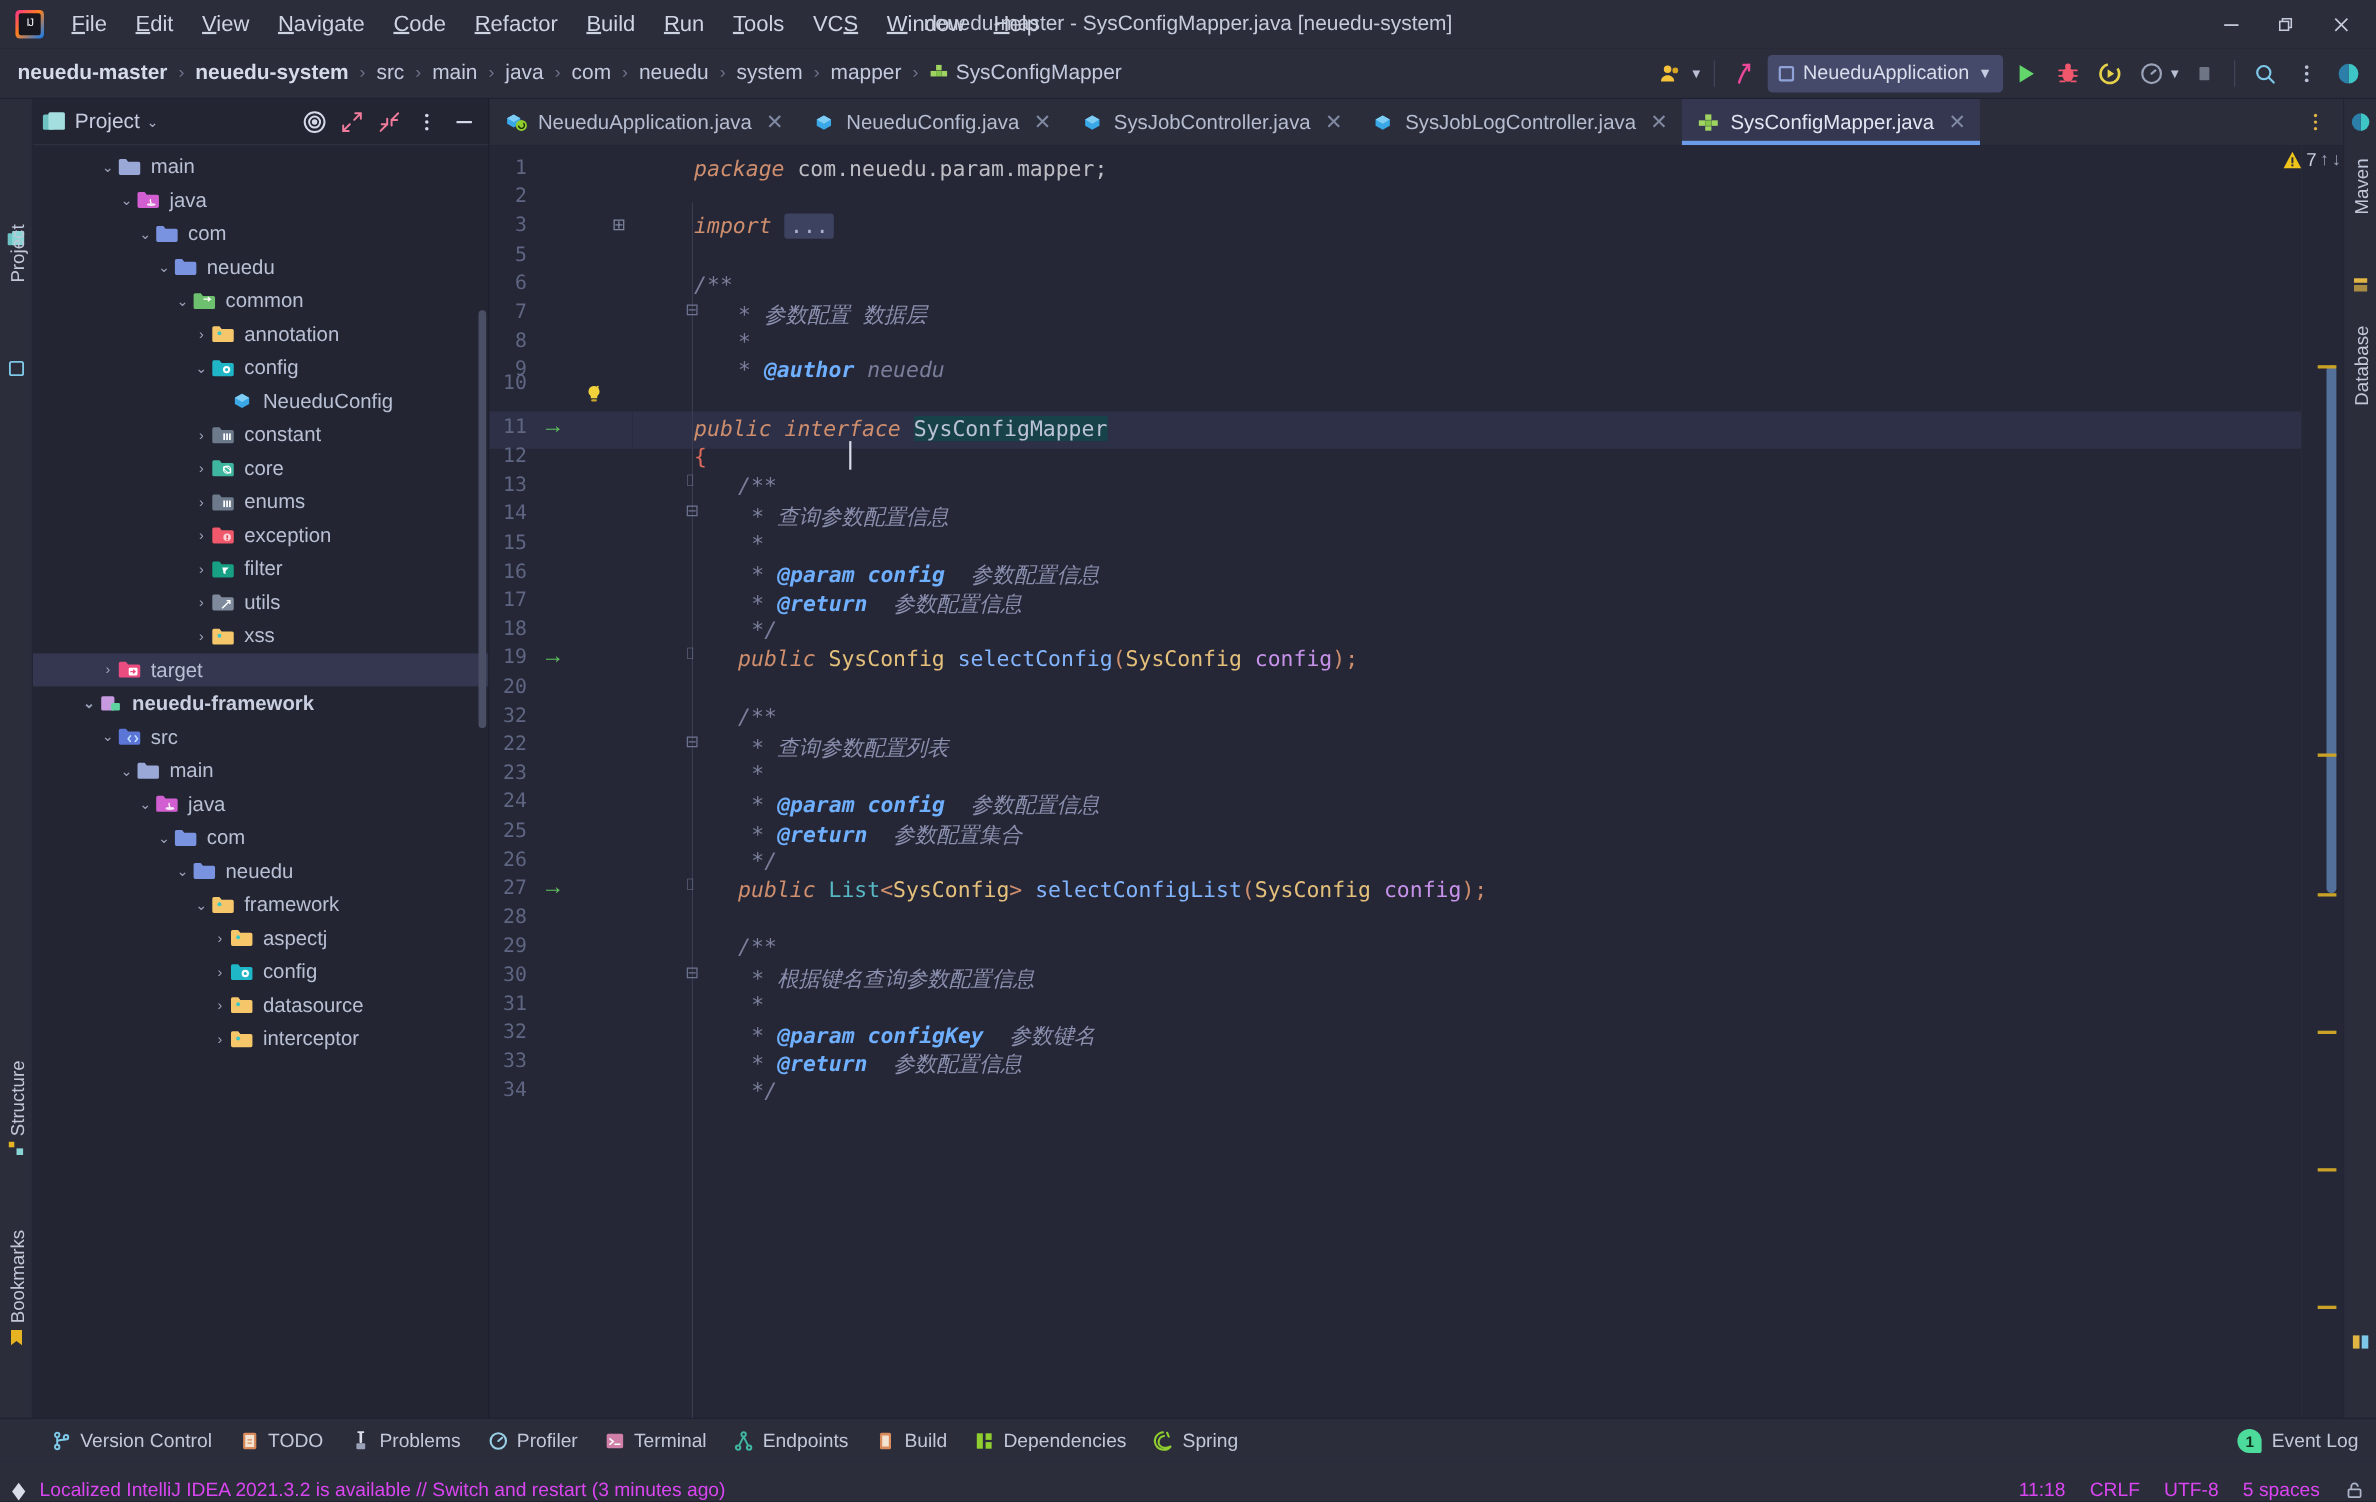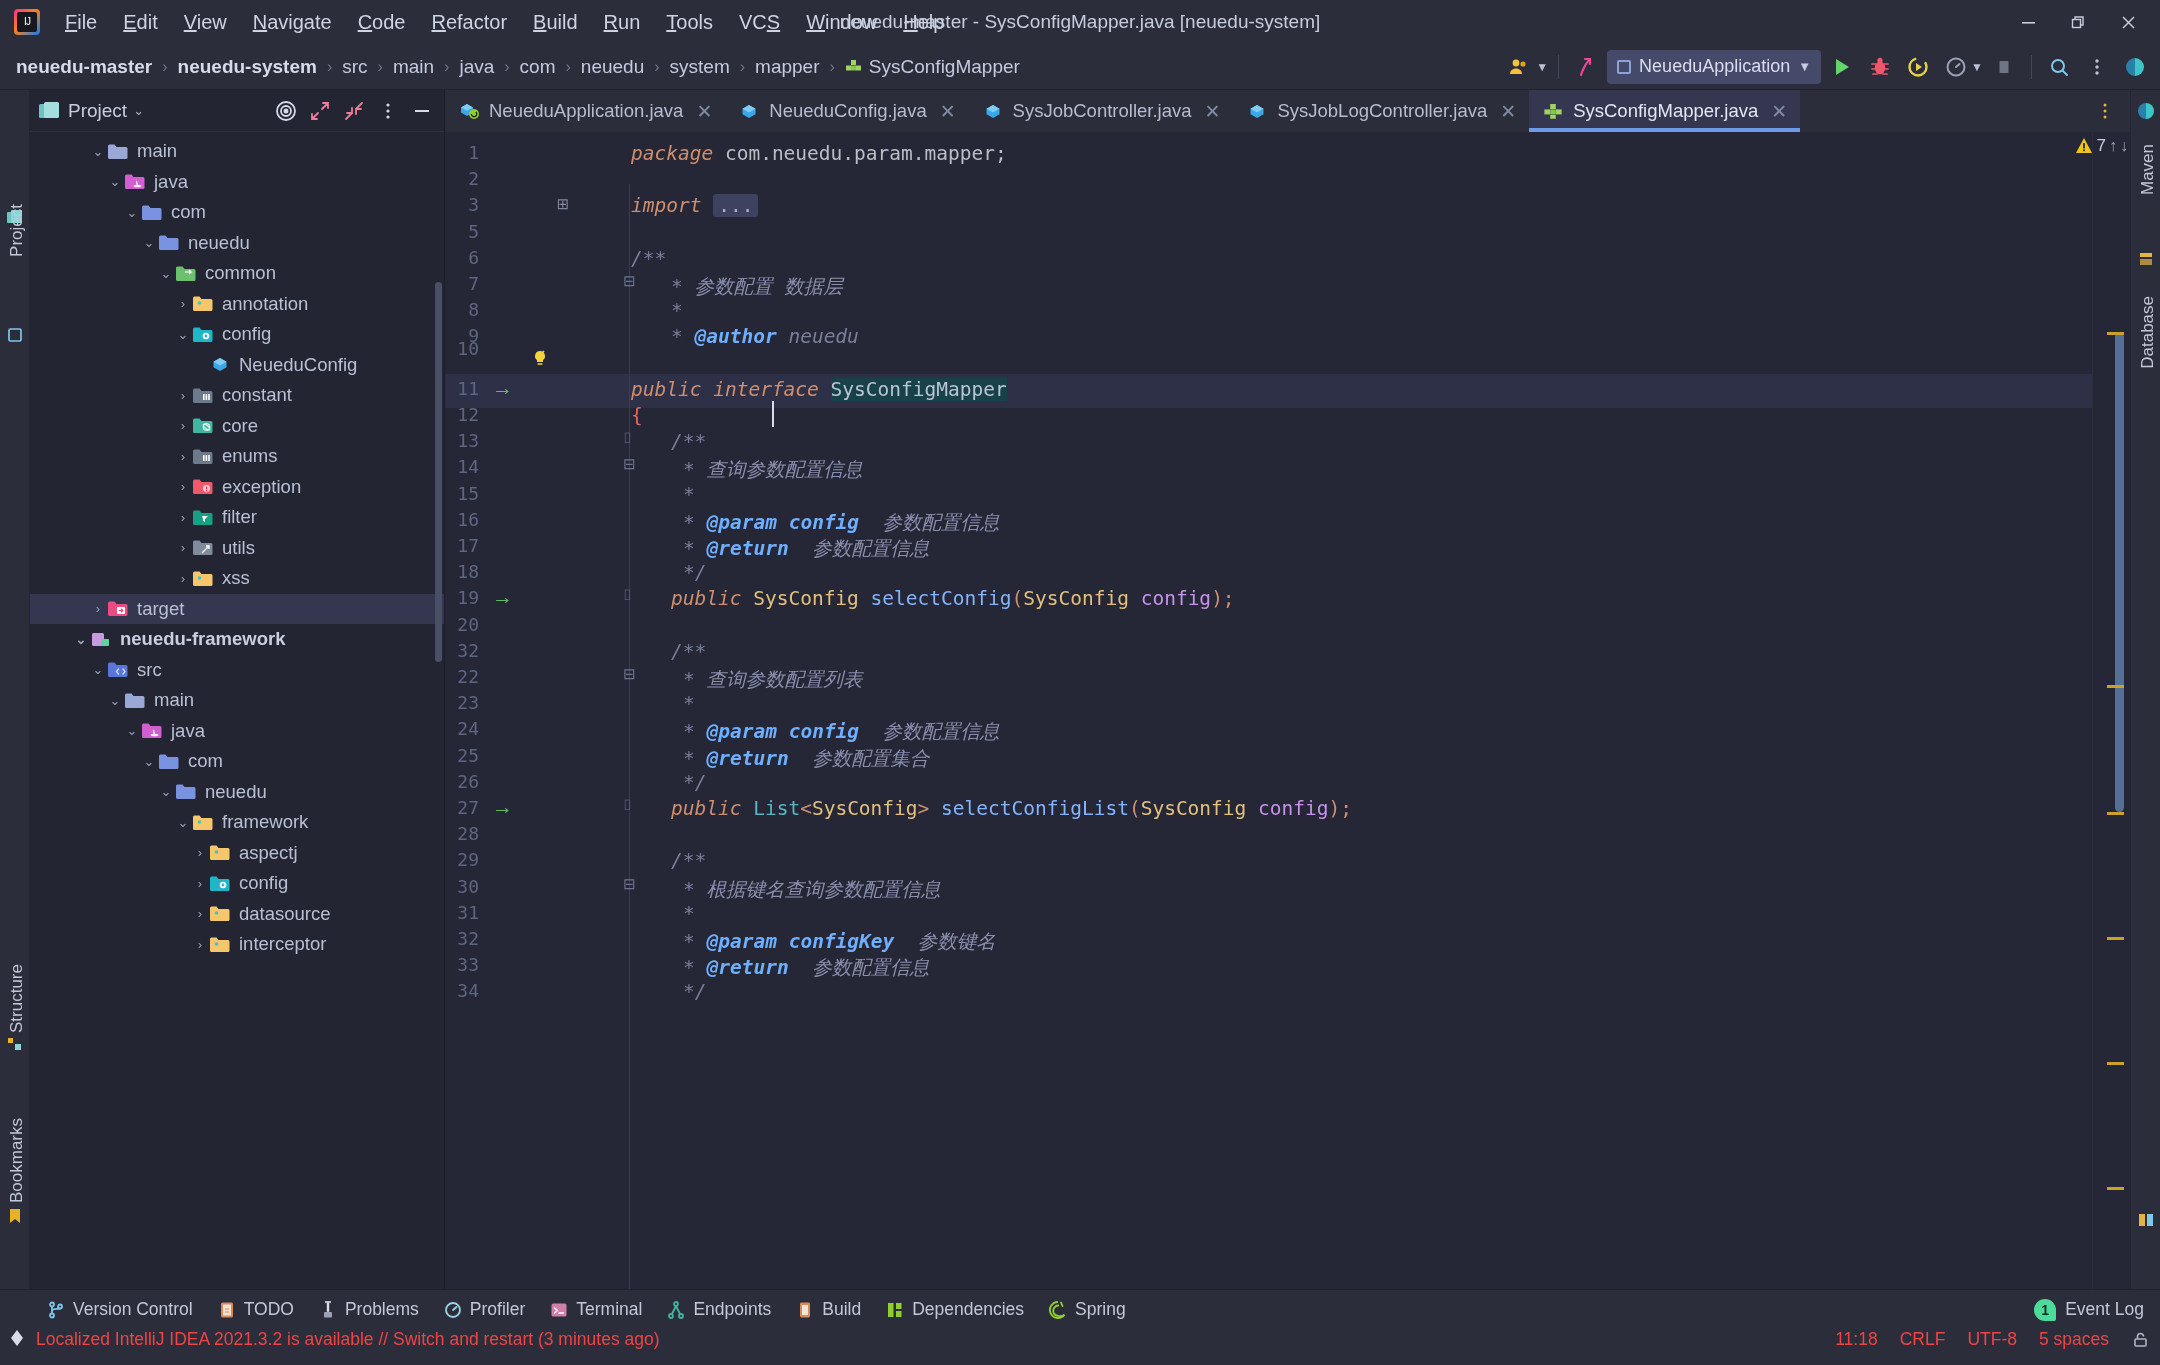--- a/index.html
+++ b/index.html
@@ -116,22 +116,22 @@
   
   .insp { width:38px; flex:0 0 38px; background:#252736; position:relative; border-left:1px solid #2b2d3b;}
   .insp .mark{ position:absolute; right:6px; width:17px; height:3px; }
   .insp-top { position:absolute; top:4px; right:2px; display:flex; align-items:center; gap:3px; font-size:17px; color:#c8cee0;}
   .scroll-thumb{ position:absolute; right:6px; width:9px; background:#52709a; border-radius:5px;}
 
   
   .bottombar { height:40px; background:#2b2d3b; display:flex; align-items:center; padding:0 6px 0 34px;
     gap:0; flex:0 0 40px; position:relative; border-top:1px solid #1f2130;}
   .bb { display:flex; align-items:center; gap:7px; font-size:17.5px; color:#c2c8d8; padding:4px 12px; white-space:nowrap;}
-  .statusbar { height:36px; background:#2b2d3b; display:flex; align-items:flex-start; padding:0 8px;
-     font-size:17.5px; color:#ef4444; flex:0 0 36px; position:relative;}
+  .statusbar { height:36px; background:#2b2d3b; display:flex; align-items:flex-end; padding:0 8px;
+     font-size:17.5px; color:#d946ef; flex:0 0 36px; position:relative;}
   .sb-right { position:absolute; right:10px; display:flex; align-items:center; gap:22px;}
   .evt-badge{ width:22px;height:22px;border-radius:50% 50% 2px 50%; background:#4ddb9b; color:#10301f;
      font-size:14px; display:flex;align-items:center;justify-content:center; font-weight:bold;}
   svg{display:block;}
 </style>
 </head>
 <body>
 
 <div id="app">
 

